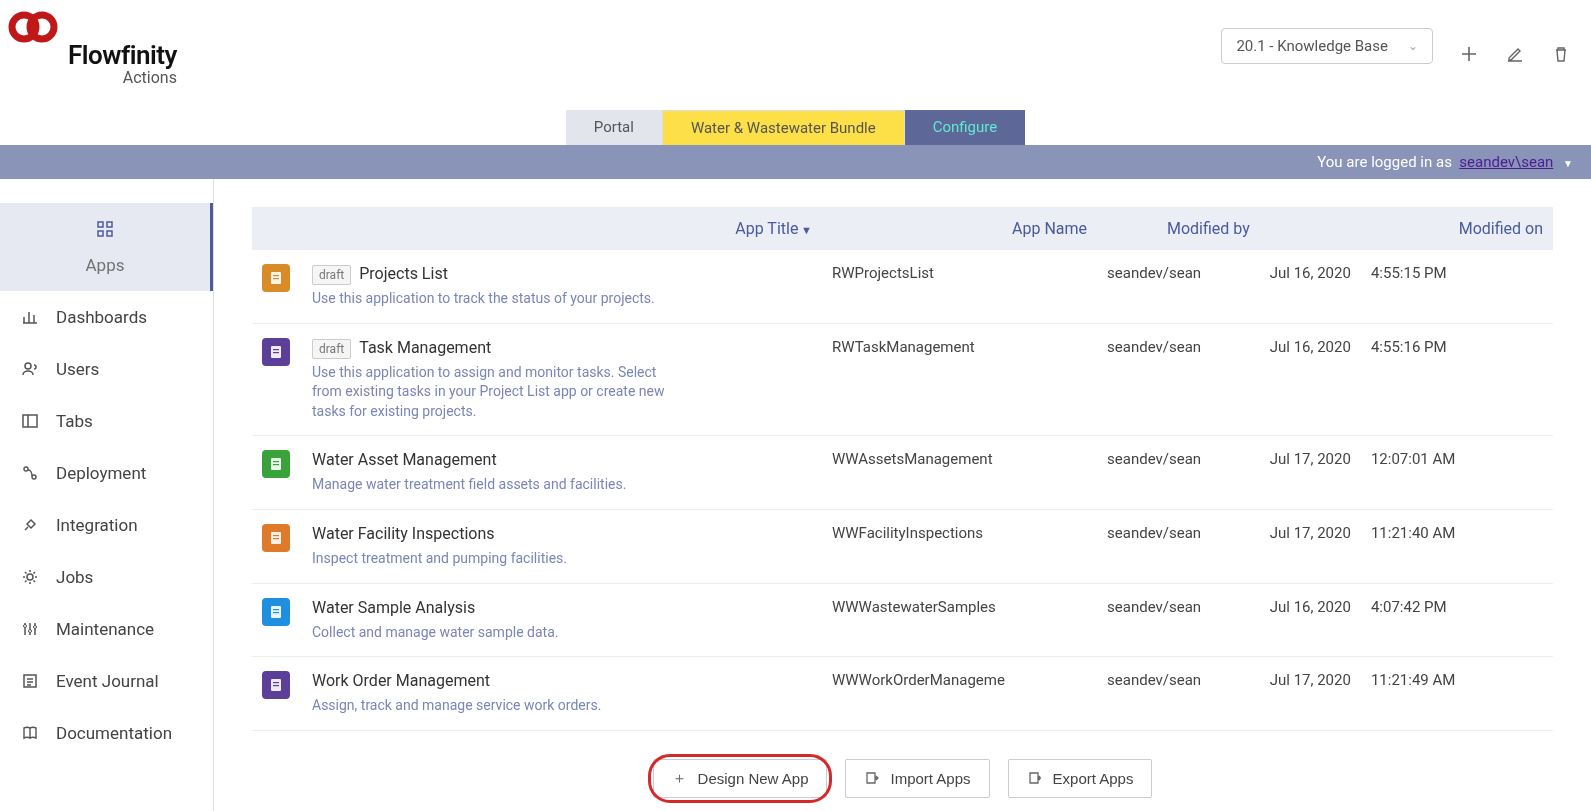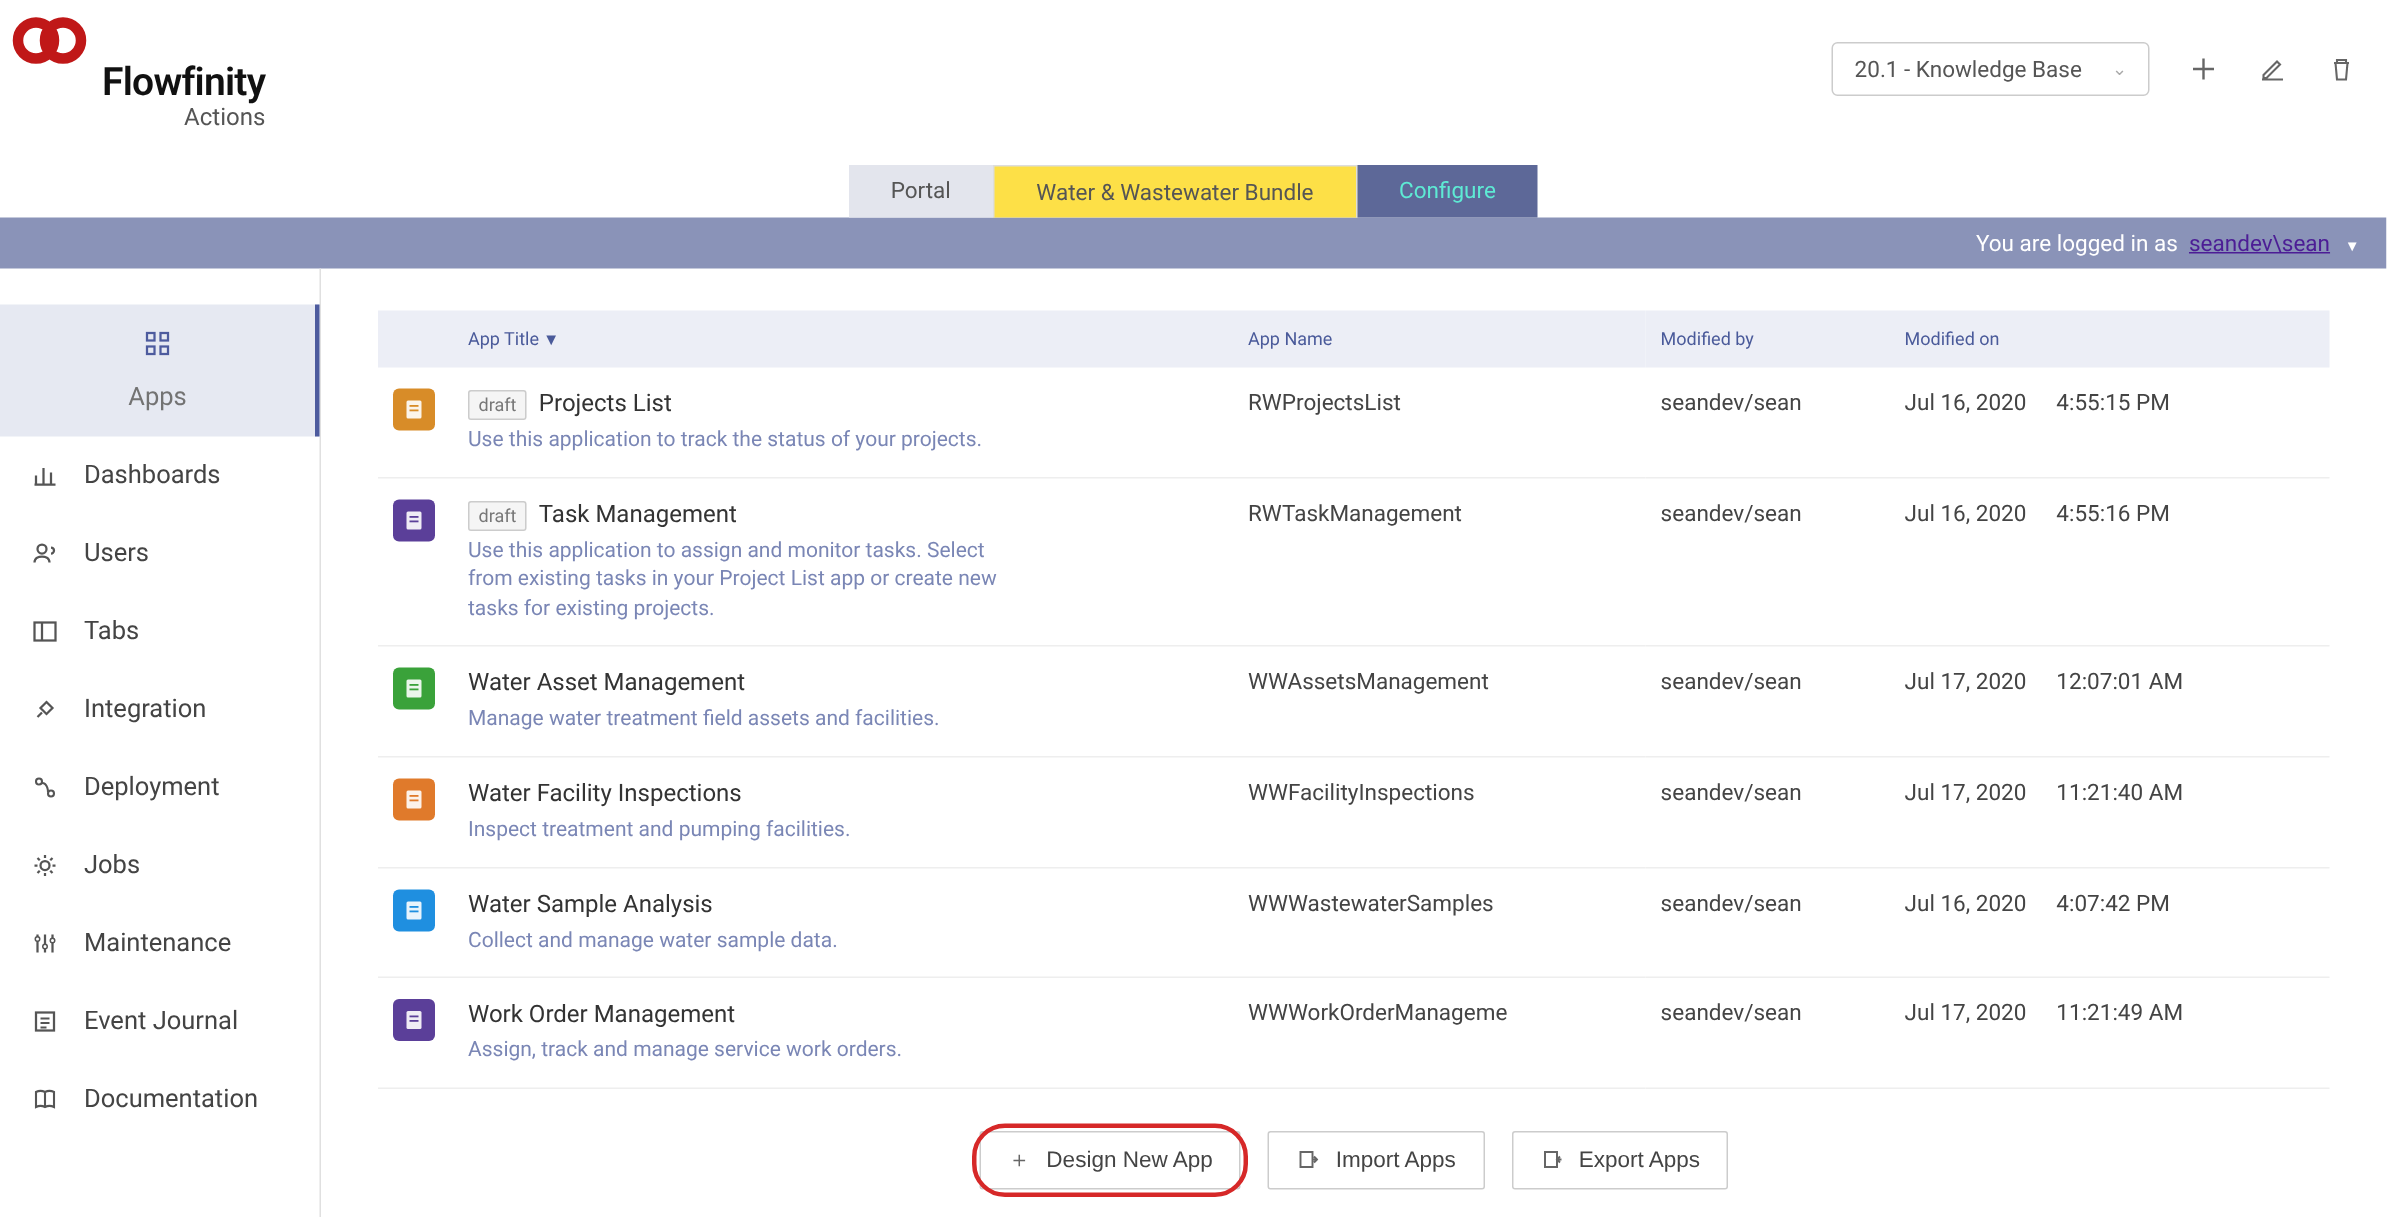--- a/index.html
+++ b/index.html
@@ -6,21 +6,21 @@
 body { font-family: -apple-system, "Segoe UI", Roboto, Arial, sans-serif; font-size: 14px; color: #333; background: #fff; }
 
 
 .header { display: flex; align-items: flex-start; justify-content: space-between; padding: 10px 20px 0 8px; }
 .logo-area { display: flex; align-items: flex-start; gap: 4px; }
 .logo-rings { display: inline-flex; }
 .logo-text { display: flex; flex-direction: column; line-height: 1; margin-top: 32px; }
 .logo-main { font-size: 26px; font-weight: 600; color: #111; letter-spacing: -0.5px; }
 .logo-sub { font-size: 16px; color: #555; align-self: flex-end; margin-top: 2px; }
 
-.header-controls { display: flex; align-items: center; gap: 26px; padding-top: 18px; }
+.header-controls { display: flex; align-items: flex-end; gap: 26px; padding-top: 18px; }
 .kb-select { border: 1px solid #ccc; border-radius: 4px; padding: 8px 14px; display: flex; align-items: center; gap: 20px; color: #555; cursor: pointer; font-size: 15px; }
 .kb-select .chev { color: #aaa; font-size: 12px; }
 .hdr-icon { color: #666; width: 20px; height: 20px; cursor: pointer; display: flex; align-items: center; justify-content: center; }
 
 
 .tab-bar { display: flex; justify-content: center; margin-top: 24px; }
 .tab { padding: 8px 28px; font-size: 15px; color: #555; background: #e3e5ed; cursor: pointer; }
 .tab.mid { background: #fde047; border: 1px solid #ddd; border-bottom: none; }
 .tab.active { background: #5d6898; color: #5eead4; }
 
@@ -34,21 +34,21 @@
 .sidebar { width: 214px; border-right: 1px solid #e0e0e0; padding-top: 24px; }
 .side-item { display: flex; align-items: center; gap: 16px; padding: 16px 20px; font-size: 17px; color: #444; cursor: pointer; }
 .side-item.active { background: #e6e9f2; color: #737373; border-right: 3px solid #4d5b9e; flex-direction: column; }
 .side-item .ic { width: 20px; height: 20px; display: inline-flex; align-items: center; justify-content: center; color: #555; }
 .side-item.active .ic { color: #4d5b9e; }
 
 .main { flex: 1; padding: 28px 38px 0 38px; }
 
 
 .tbl { width: 100%; border-collapse: collapse; }
-.tbl thead th { background: #eceef6; text-align: left; font-weight: 400; color: #4a5a9a; font-size: 12px; padding: 12px 10px; }
+.tbl thead th { background: #eceef6; text-align: right; font-weight: 400; color: #4a5a9a; font-size: 16px; padding: 12px 10px; }
 .tbl thead th:first-child { width: 50px; }
 .tbl thead th.title-col { width: 520px; }
 .tbl thead th.sort-arrow::after { content: " ▼"; font-size: 11px; color: #4a5a9a; }
 .tbl tbody tr { border-bottom: 1px solid #eee; }
 .tbl tbody td { padding: 14px 10px; vertical-align: top; color: #444; font-size: 15px; }
 .app-icon { width: 28px; height: 28px; border-radius: 4px; display: inline-flex; align-items: center; justify-content: center; }
 .app-icon svg { fill: #fff; }
 .draft-badge { border: 1px solid #ccc; background: #f5f5f5; color: #777; font-size: 12px; padding: 2px 6px; border-radius: 2px; margin-right: 8px; vertical-align: middle; }
 .app-title { font-size: 16px; color: #333; }
 .app-desc { color: #7a86b5; font-size: 14px; margin-top: 6px; max-width: 370px; line-height: 1.4; }
@@ -149,34 +149,34 @@
           <svg width="18" height="18" viewBox="0 0 18 18">
             <rect x="2" y="3" width="14" height="12" fill="none" stroke="currentColor" stroke-width="1.5"></rect>
             <path d="M7 3v12" stroke="currentColor" stroke-width="1.5"></path>
           </svg>
         </span>
       <span>Tabs</span>
     </div>
     <div class="side-item">
       <span class="ic">
           <svg width="18" height="18" viewBox="0 0 18 18">
-            <path d="M6 8l4-4 4 4-4 4zM4 14l3-3" stroke="currentColor" stroke-width="1.5" fill="none"></path>
-          </svg>
-        </span>
-      <span>Integration</span>
-    </div>
-    <div class="side-item">
-      <span class="ic">
-          <svg width="18" height="18" viewBox="0 0 18 18">
             <circle cx="5" cy="5" r="2" fill="none" stroke="currentColor" stroke-width="1.4"></circle>
             <circle cx="13" cy="13" r="2" fill="none" stroke="currentColor" stroke-width="1.4"></circle>
             <path d="M7 6c4 0 4 6 4 6" stroke="currentColor" stroke-width="1.4" fill="none"></path>
           </svg>
         </span>
       <span>Deployment</span>
+    </div>
+    <div class="side-item">
+      <span class="ic">
+          <svg width="18" height="18" viewBox="0 0 18 18">
+            <path d="M6 8l4-4 4 4-4 4zM4 14l3-3" stroke="currentColor" stroke-width="1.5" fill="none"></path>
+          </svg>
+        </span>
+      <span>Integration</span>
     </div>
     <div class="side-item">
       <span class="ic">
           <svg width="18" height="18" viewBox="0 0 18 18">
             <circle cx="9" cy="9" r="3" fill="none" stroke="currentColor" stroke-width="1.5"></circle>
             <path d="M9 2v2M9 14v2M2 9h2M14 9h2M4 4l1.5 1.5M12.5 12.5L14 14M14 4l-1.5 1.5M5.5 12.5L4 14" stroke="currentColor" stroke-width="1.5"></path>
           </svg>
         </span>
       <span>Jobs</span>
     </div>

